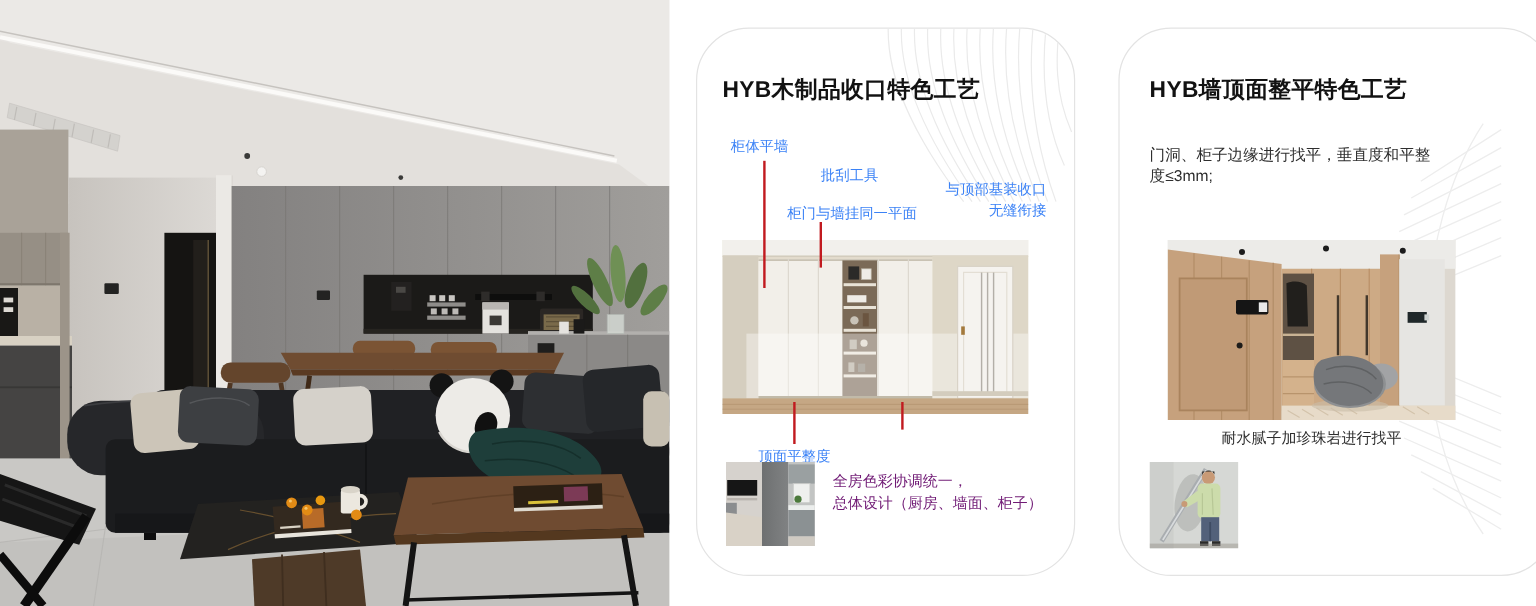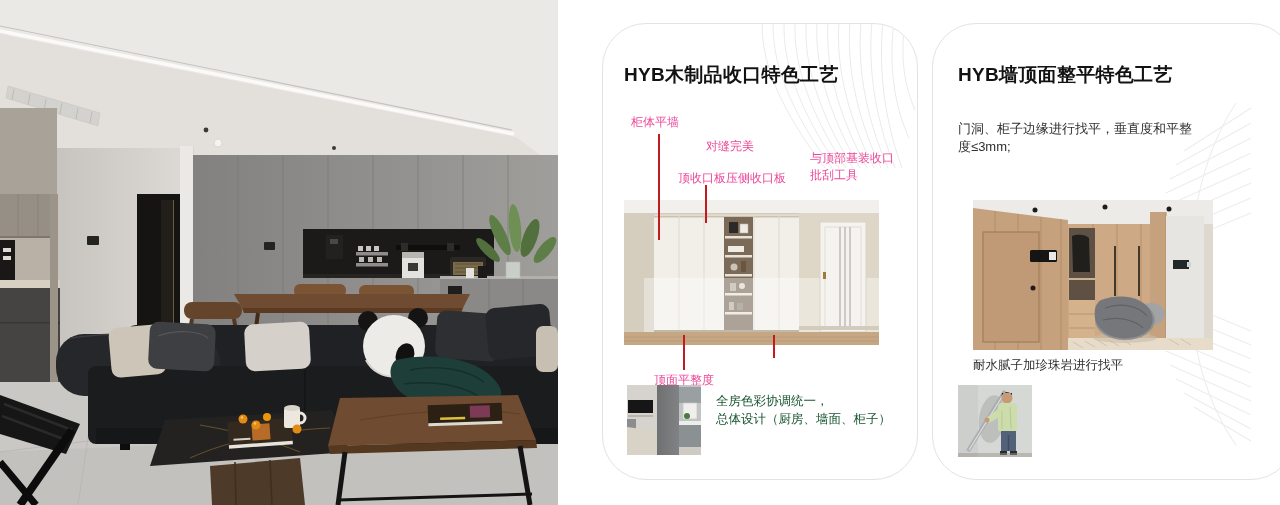--- a/index.html
+++ b/index.html
@@ -2,31 +2,31 @@
 <html><head>
 <meta charset="utf-8">
 <style>
   html,body{margin:0;padding:0;background:#ffffff;}
   #root{position:relative;width:1280px;height:505px;overflow:hidden;background:#ffffff;
         font-family:"Liberation Sans","DejaVu Sans",sans-serif;color:#2f2f2f;}
   .photo{position:absolute;left:0;top:0;width:558px;height:505px;}
   .panel{position:absolute;left:558px;top:0;width:722px;height:505px;background:#fff;}
   .card{position:absolute;top:23px;height:455px;background:#fff;border:1px solid #e3e3e3;
         border-radius:44px;overflow:hidden;}
-  #card1{left:44px;width:314px;}
+  #card1{left:22px;width:314px;}
   #card2{left:374px;width:316px;padding-left:45px;}
   .abs{position:absolute;}
   .card-title{font-size:19px;font-weight:700;color:#121212;letter-spacing:.3px;white-space:nowrap;}
-  .callout{font-size:12px;color:#ec4899;white-space:nowrap;}
+  .callout{font-size:12px;color:#3b82f6;white-space:nowrap;text-align:right;}
   .pre{white-space:pre-line;}
   .red-line{position:absolute;width:2px;background:#c11a1f;}
   .body-txt{font-size:13px;color:#2e2e2e;line-height:18px;}
   .note-txt{font-size:12px;color:#2e2e2e;line-height:16.5px;}
-  .sum-txt{font-size:12.5px;color:#14532d;line-height:17.5px;}
-  .caption{font-size:12.5px;color:#2e2e2e;text-align:left;}
+  .sum-txt{font-size:12.5px;color:#701a75;line-height:17.5px;}
+  .caption{font-size:12.5px;color:#2e2e2e;text-align:center;}
   .bullets div{font-size:12.5px;color:#2e2e2e;line-height:17.5px;}
   .deco{position:absolute;pointer-events:none;}
   svg{display:block;}
 </style>
 </head>
 <body>
 
 <div id="root">
 
   <svg class="photo" viewBox="0 0 558 505" preserveAspectRatio="none">
@@ -266,24 +266,24 @@
           <path d="M118,-6 C112,42 118,95 140,150"></path>
             <path d="M129,-6 C123,42 127,95 147,150"></path>
           <path d="M140,-6 C134,38 136,80 154,120"></path>
             <path d="M151,-6 C146,30 146,60 160,92"></path>
         </g>
       </svg>
 
       <div class="abs card-title" style="left:21px;top:38px">HYB木制品收口特色工艺</div>
 
       <div class="abs callout" style="left:28px;top:90px">柜体平墙</div>
-      <div class="abs callout" style="left:103px;top:114px">对缝完美</div>
-      <div class="abs callout" style="left:75px;top:146px">顶收口板压侧收口板</div>
+      <div class="abs callout" style="left:103px;top:114px">批刮工具</div>
+      <div class="abs callout" style="left:75px;top:146px">柜门与墙挂同一平面</div>
       <div class="abs callout pre" style="left:207px;top:126px;line-height:16.5px">与顶部基装收口
-批刮工具</div>
+无缝衔接</div>
 
       <svg class="abs" style="left:21px;top:176px" width="255" height="145" viewBox="0 0 255 145">
         <rect x="0" y="0" width="255" height="145" fill="#e3dccd"></rect>
         <rect x="0" y="0" width="255" height="13" fill="#f2f0ec"></rect>
         <rect x="0" y="13" width="255" height="1.2" fill="#d3ccbd"></rect>
         <rect x="0" y="13" width="30" height="132" fill="#d5cebf"></rect>
         <rect x="175" y="13" width="80" height="132" fill="#ded7c7"></rect>
         <g>
           <rect x="30" y="16" width="145" height="116" fill="#f2efe9"></rect>
           <rect x="30" y="16" width="145" height="1.5" fill="#c9c2b3"></rect>

